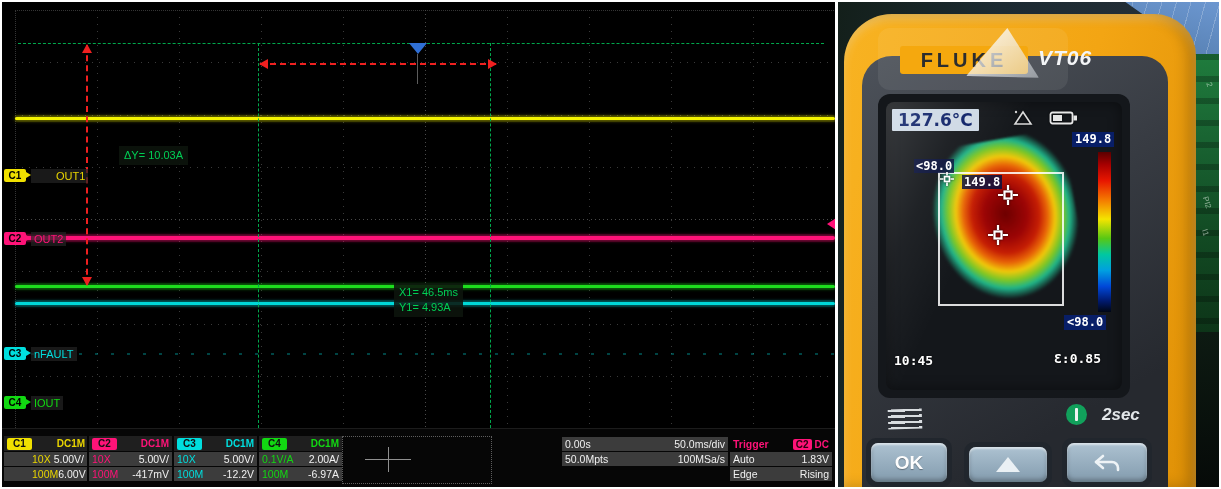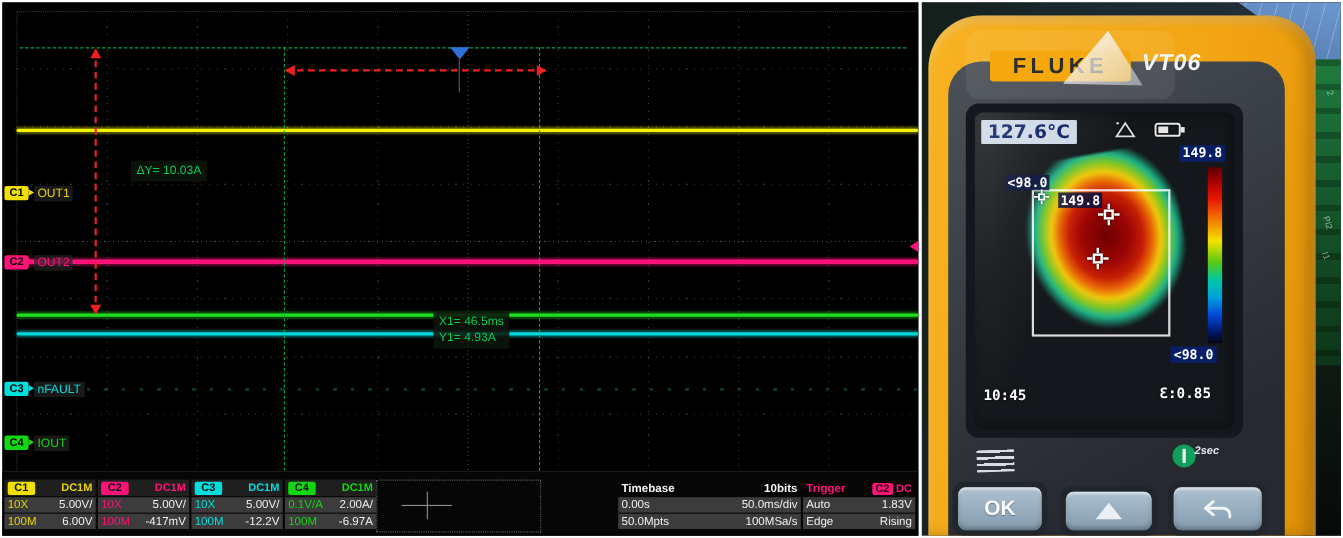--- a/index.html
+++ b/index.html
@@ -36,21 +36,21 @@
   .ibox{position:absolute;background:rgba(12,20,12,.88);color:#00cf55;font-size:11px;line-height:15px;
         padding:2px 5px;white-space:nowrap;z-index:6;}
   .chip{position:absolute;left:2px;width:22px;height:13px;border-radius:2px;z-index:6;
         font-size:10px;font-weight:bold;color:#000;text-align:center;line-height:13px;}
   .chip::after{content:"";position:absolute;right:-5px;top:3px;border-top:3.5px solid transparent;border-bottom:3.5px solid transparent;}
   .chc1{background:#f0e000;} .chc1::after{border-left:5px solid #f0e000;}
   .chc2{background:#ff1378;} .chc2::after{border-left:5px solid #ff1378;}
   .chc3{background:#00dede;} .chc3::after{border-left:5px solid #00dede;}
   .chc4{background:#12d812;} .chc4::after{border-left:5px solid #12d812;}
   .wlabel{position:absolute;left:29px;font-size:11px;background:rgba(35,35,35,.7);padding:0 3px;z-index:5;line-height:14px;}
-  .col-c1{color:#e8d400;} .col-c2{color:#ff1378;} .col-c3{color:#00dede;} .col-c4{color:#12d812;}
+  .col-c1{color:#e8d400;padding-left:25px;} .col-c2{color:#ff1378;} .col-c3{color:#00dede;} .col-c4{color:#12d812;}
   
   .bbar{position:absolute;left:0;top:426px;width:833px;height:59px;background:#060606;border-top:1px solid #1c1c1c;z-index:8;}
   .chbox{position:absolute;top:7px;width:83px;height:47px;font-size:10.5px;cursor:default;}
   .chhead{height:15px;background:#1f1f1f;display:flex;align-items:center;justify-content:space-between;padding:0 3px;}
   .chhead .bchip{font-weight:bold;color:#101010;border-radius:2px;padding:0 6px;line-height:12px;font-size:10px;}
   .chhead .coup{font-weight:bold;font-size:10px;}
   .chrow{height:14px;background:#3c3c3c;margin-top:1px;display:flex;align-items:center;justify-content:space-between;padding:0 3px;color:#f0f0f0;}
   .bg-c1{background:#f0e000;} .bg-c2{background:#ff1378;} .bg-c3{background:#00dede;} .bg-c4{background:#12d812;}
   .zoombox{position:absolute;left:340px;top:7px;width:148px;height:46px;border:1px dotted #5e5e5e;}
   .zb-h{position:absolute;left:22px;top:22px;width:46px;height:1px;background:#909090;}
@@ -100,21 +100,21 @@
           font-weight:bold;font-size:12px;padding:0 2px;line-height:14px;}
   .colorbar{position:absolute;left:212px;top:50px;width:13px;height:160px;
             background:linear-gradient(to bottom,#5a0000 0%,#a80000 8%,#e81600 18%,#f47a00 30%,#f4e400 42%,#58c814 54%,#00c8a0 64%,#00a0e0 74%,#0048d8 84%,#001a70 93%,#000614 100%);}
   .xh{position:absolute;filter:drop-shadow(0 0 1px rgba(0,0,0,.8));}
   .sctime{position:absolute;color:#fff;font-family:"DejaVu Sans Mono",monospace;font-weight:bold;font-size:13px;text-shadow:0 0 2px #000;}
   .glare{position:absolute;inset:0;background:linear-gradient(115deg,rgba(255,255,255,.16) 0%,rgba(255,255,255,.05) 22%,transparent 40%);pointer-events:none;}
   .burger{position:absolute;left:50px;top:407px;width:34px;height:20px;z-index:6;
           background:repeating-linear-gradient(to bottom,#d9dde0 0 2.5px,transparent 2.5px 6px);transform:rotate(-2deg);}
   .pwr{position:absolute;left:228px;top:402px;width:21px;height:21px;border-radius:50%;background:#11a05b;z-index:6;}
   .pwr::after{content:"";position:absolute;left:9px;top:4px;width:3px;height:13px;background:#eef3f2;border-radius:1px;}
-  .pwrhint{position:absolute;left:248px;top:403px;z-index:6;font-style:italic;font-weight:bold;font-size:10px;color:#e2e6e9;}
+  .pwrhint{position:absolute;left:264px;top:403px;z-index:6;font-style:italic;font-weight:bold;font-size:17px;color:#e2e6e9;}
   .key{position:absolute;border-radius:10px;background:#21262d;padding:5px;z-index:6;box-sizing:border-box;}
   .keycap{width:100%;height:100%;border-radius:7px;display:flex;align-items:center;justify-content:center;
           background:linear-gradient(180deg,#adc2d1 0%,#8ba3b5 80%);
           box-shadow:inset 0 2px 2px rgba(255,255,255,.55),inset 0 -3px 4px rgba(0,0,0,.28);}
   .keycap span{font-weight:bold;font-size:19px;color:#fdfdfd;text-shadow:0 1px 1px rgba(0,0,0,.35);}
   .uptri{width:0;height:0;border-left:12px solid transparent;border-right:12px solid transparent;border-bottom:15px solid #eaf0f4;}
 </style>
 </head>
 <body>
 
@@ -230,24 +230,20 @@
             <span>-6.97A</span>
           </div>
       </div>
 
       <div class="zoombox">
         <div class="zb-h"></div>
         <div class="zb-v"></div>
       </div>
 
       <div class="tbox" style="left:560px;width:166px">
-        <div class="tb-head">
-          <span>Timebase</span>
-          <span>10bits</span>
-        </div>
         <div class="tb-row">
             <span>0.00s</span>
             <span>50.0ms/div</span>
           </div>
         <div class="tb-row">
             <span>50.0Mpts</span>
             <span>100MSa/s</span>
           </div>
       </div>
 

